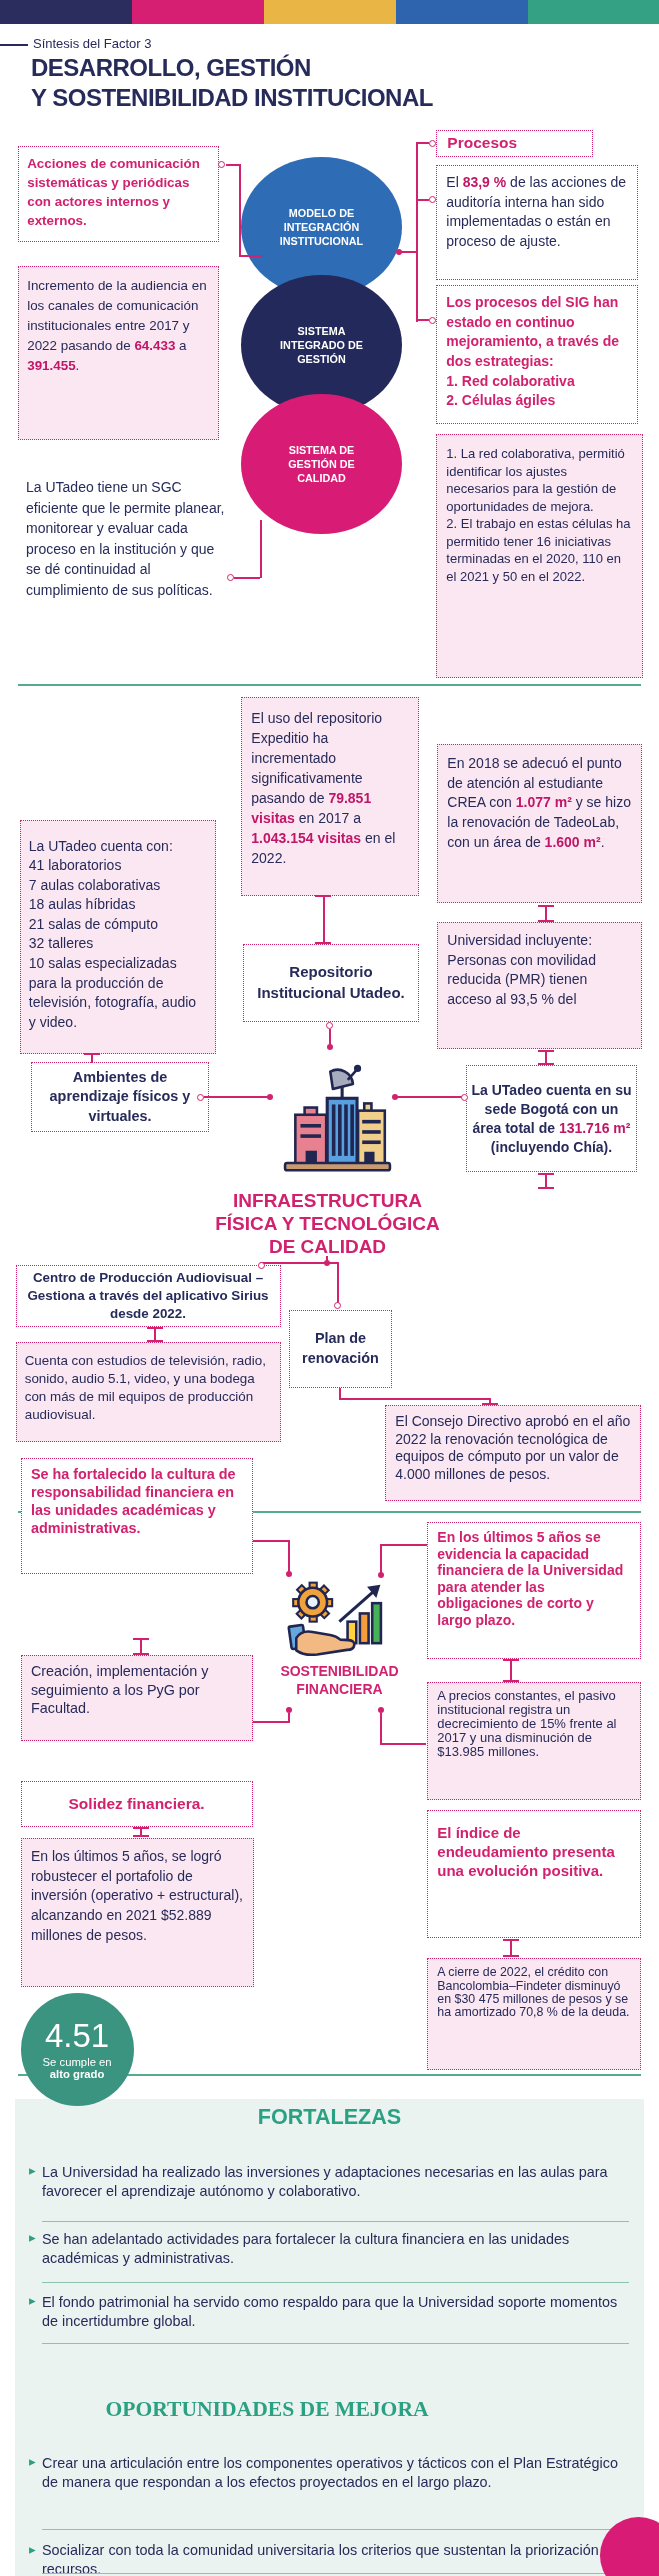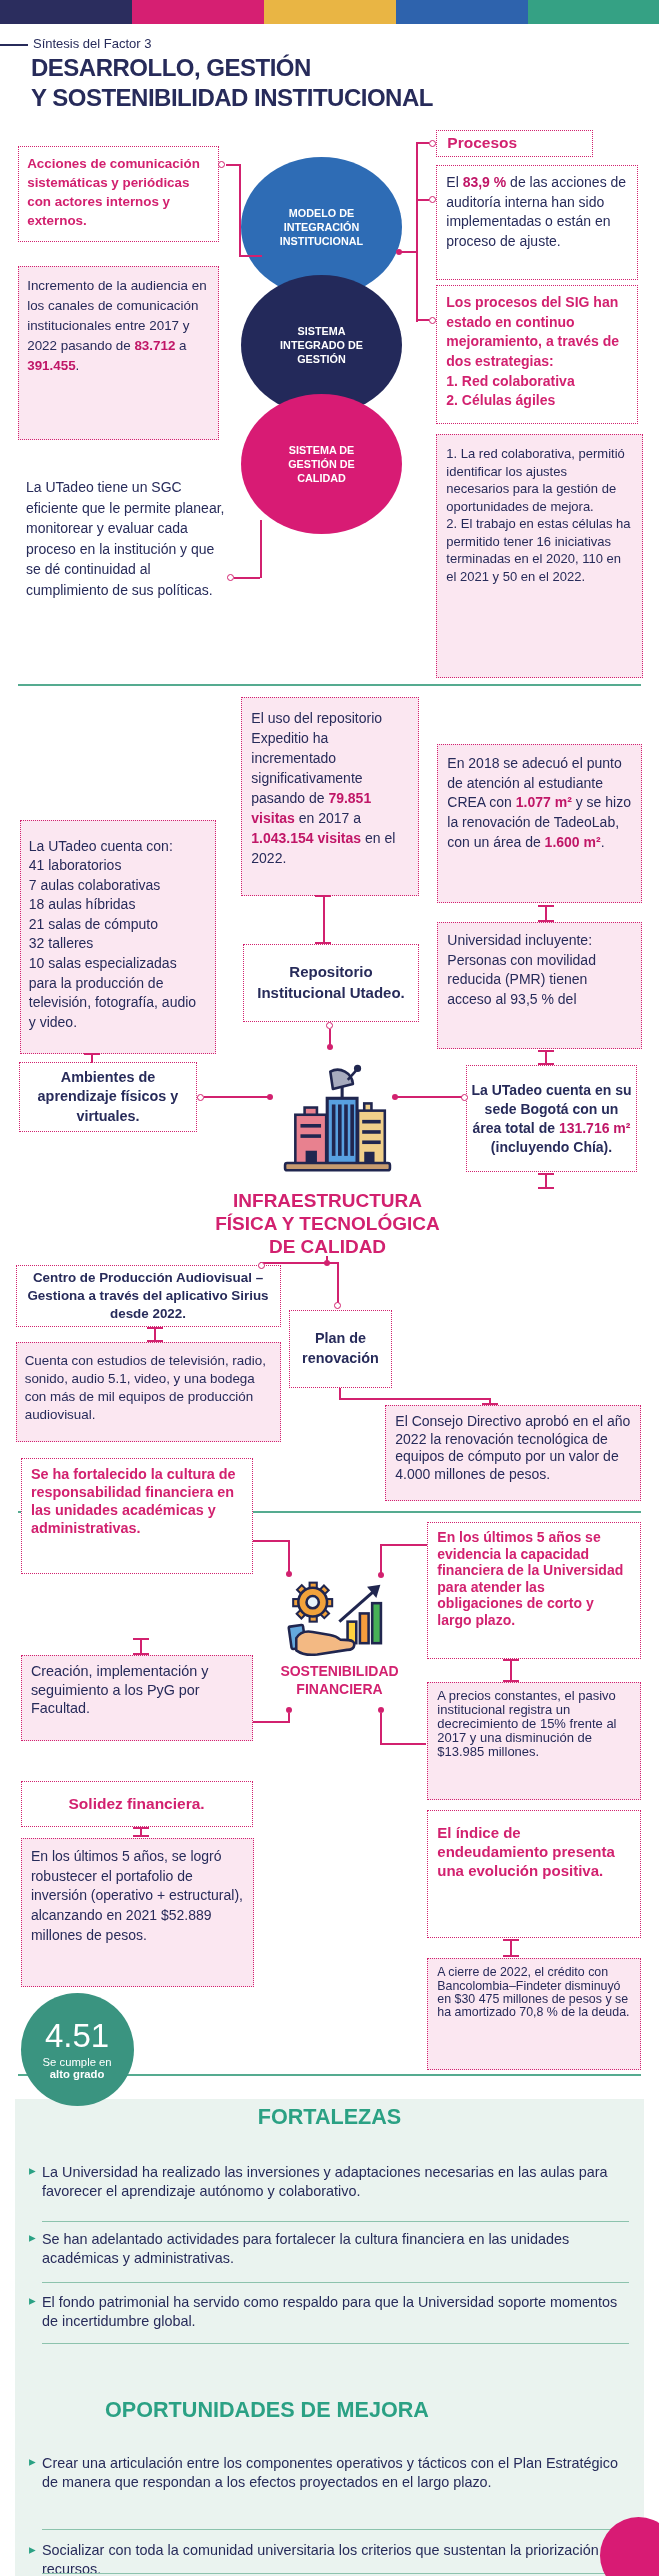--- a/index.html
+++ b/index.html
@@ -59,21 +59,21 @@
   <div class="ellipse" style="left:241px;top:394px;background:#d81b74;">
     <span class="pre">SISTEMA DE
 GESTIÓN DE
 CALIDAD</span>
   </div>
 
   <div class="db" style="left:18px;top:146px;width:201px;height:96px;padding:7.2px 8.2px;">
     <span class="pk b" style="font-size:13.4px;line-height:19px;">Acciones de comunicación sistemáticas y periódicas con actores internos y externos.</span>
   </div>
   <div class="db pb" style="left:18px;top:266px;width:201px;height:174px;padding:9.3px 8.2px;font-size:13.4px;line-height:20px;">
-    <span class="nv">Incremento de la audiencia en los canales de comunicación institucionales entre 2017 y 2022 pasando de </span><span class="acc">83.712</span><span class="nv"> a </span><span class="acc">391.455</span><span class="nv">.</span>
+    <span class="nv">Incremento de la audiencia en los canales de comunicación institucionales entre 2017 y 2022 pasando de </span><span class="acc">64.433</span><span class="nv"> a </span><span class="acc">391.455</span><span class="nv">.</span>
   </div>
   <div class="abs nv" style="left:26px;top:477px;width:201px;font-size:14px;line-height:20.6px;">La UTadeo tiene un SGC eficiente que le permite planear, monitorear y evaluar cada proceso en la institución y que se dé continuidad al cumplimiento de sus políticas.</div>
 
   <div class="db" style="left:436px;top:130px;width:157px;height:27px;padding:3.1px 10.3px;">
     <span class="pk b" style="font-size:15.5px;">Procesos</span>
   </div>
   <div class="db" style="left:436px;top:165px;width:202px;height:115px;padding:7.2px 9.3px;font-size:14px;line-height:19.6px;">
     <span class="nv">El </span><span class="acc">83,9 %</span><span class="nv"> de las acciones de auditoría interna han sido implementadas o están en proceso de ajuste.</span>
   </div>
   <div class="db" style="left:436px;top:285px;width:202px;height:139px;padding:7.2px 9.3px;font-size:14px;line-height:19.6px;">
@@ -118,21 +118,21 @@
 18 aulas híbridas
 21 salas de cómputo
 32 talleres
 10 salas especializadas para la producción de televisión, fotografía, audio y video.</span>
   </div>
 
   <div class="db" style="left:243px;top:944px;width:176px;height:78px;padding:7.2px 5.2px;display:flex;align-items:center;justify-content:flex-end;">
     <span class="nv b ctr" style="font-size:15px;line-height:20.6px;width:100%;">Repositorio Institucional Utadeo.</span>
   </div>
 
-  <div class="db" style="left:19px;top:1062px;width:178px;height:70px;display:flex;align-items:center;padding:4.1px;">
+  <div class="db" style="left:31px;top:1062px;width:178px;height:70px;display:flex;align-items:center;padding:4.1px;">
     <span class="nv b ctr" style="font-size:14.4px;line-height:19.6px;width:100%;">Ambientes de aprendizaje físicos y virtuales.</span>
   </div>
 
   <div class="db pb" style="left:437px;top:744px;width:205px;height:159px;padding:9.3px 9.3px;font-size:14px;line-height:19.6px;">
     <span class="nv">En 2018 se adecuó el punto de atención al estudiante CREA con </span><span class="acc">1.077 m²</span><span class="nv"> y se hizo la renovación de TadeoLab, con un área de </span><span class="acc">1.600 m²</span><span class="nv">.</span>
   </div>
 
   <div class="db pb" style="left:437px;top:922px;width:205px;height:127px;padding:8.2px 9.3px;">
     <span class="nv" style="font-size:14px;line-height:19.6px;">Universidad incluyente: Personas con movilidad reducida (PMR) tienen acceso al 93,5 % del</span>
   </div>
@@ -331,21 +331,21 @@
   <div class="ul" style="left:42px;top:2221px;width:587px;"></div>
 
   <span class="bullet" style="left:29px;top:2231px;">▸</span>
   <div class="itemtext" style="left:42px;top:2230px;width:585px;">Se han adelantado actividades para fortalecer la cultura financiera en las unidades académicas y administrativas.</div>
   <div class="ul" style="left:42px;top:2282px;width:587px;"></div>
 
   <span class="bullet" style="left:29px;top:2294px;">▸</span>
   <div class="itemtext" style="left:42px;top:2293px;width:585px;">El fondo patrimonial ha servido como respaldo para que la Universidad soporte momentos de incertidumbre global.</div>
   <div class="ul" style="left:42px;top:2343px;width:587px;"></div>
 
-  <div class="abs b ctr" style="left:0;top:2397px;width:534px;color:#2ba184;font-size:21.6px;z-index:2;">OPORTUNIDADES DE MEJORA</div>
+  <div class="abs b ctr" style="left:0;top:2397px;width:534px;color:#2ba184;font-size:21.6px;z-index:2;font-family:Liberation Serif, serif;">OPORTUNIDADES DE MEJORA</div>
 
   <span class="bullet" style="left:29px;top:2455px;">▸</span>
   <div class="itemtext" style="left:42px;top:2454px;width:585px;">Crear una articulación entre los componentes operativos y tácticos con el Plan Estratégico de manera que respondan a los efectos proyectados en el largo plazo.</div>
   <div class="ul" style="left:42px;top:2529px;width:587px;"></div>
 
   <span class="bullet" style="left:29px;top:2543px;">▸</span>
   <div class="itemtext" style="left:42px;top:2541px;width:585px;">Socializar con toda la comunidad universitaria los criterios que sustentan la priorización de recursos.</div>
   <div class="ul" style="left:42px;top:2573px;width:587px;"></div>
 
   <div class="abs" style="left:600px;top:2517px;width:77px;height:77px;border-radius:50%;background:#d81b74;z-index:3;"></div>

